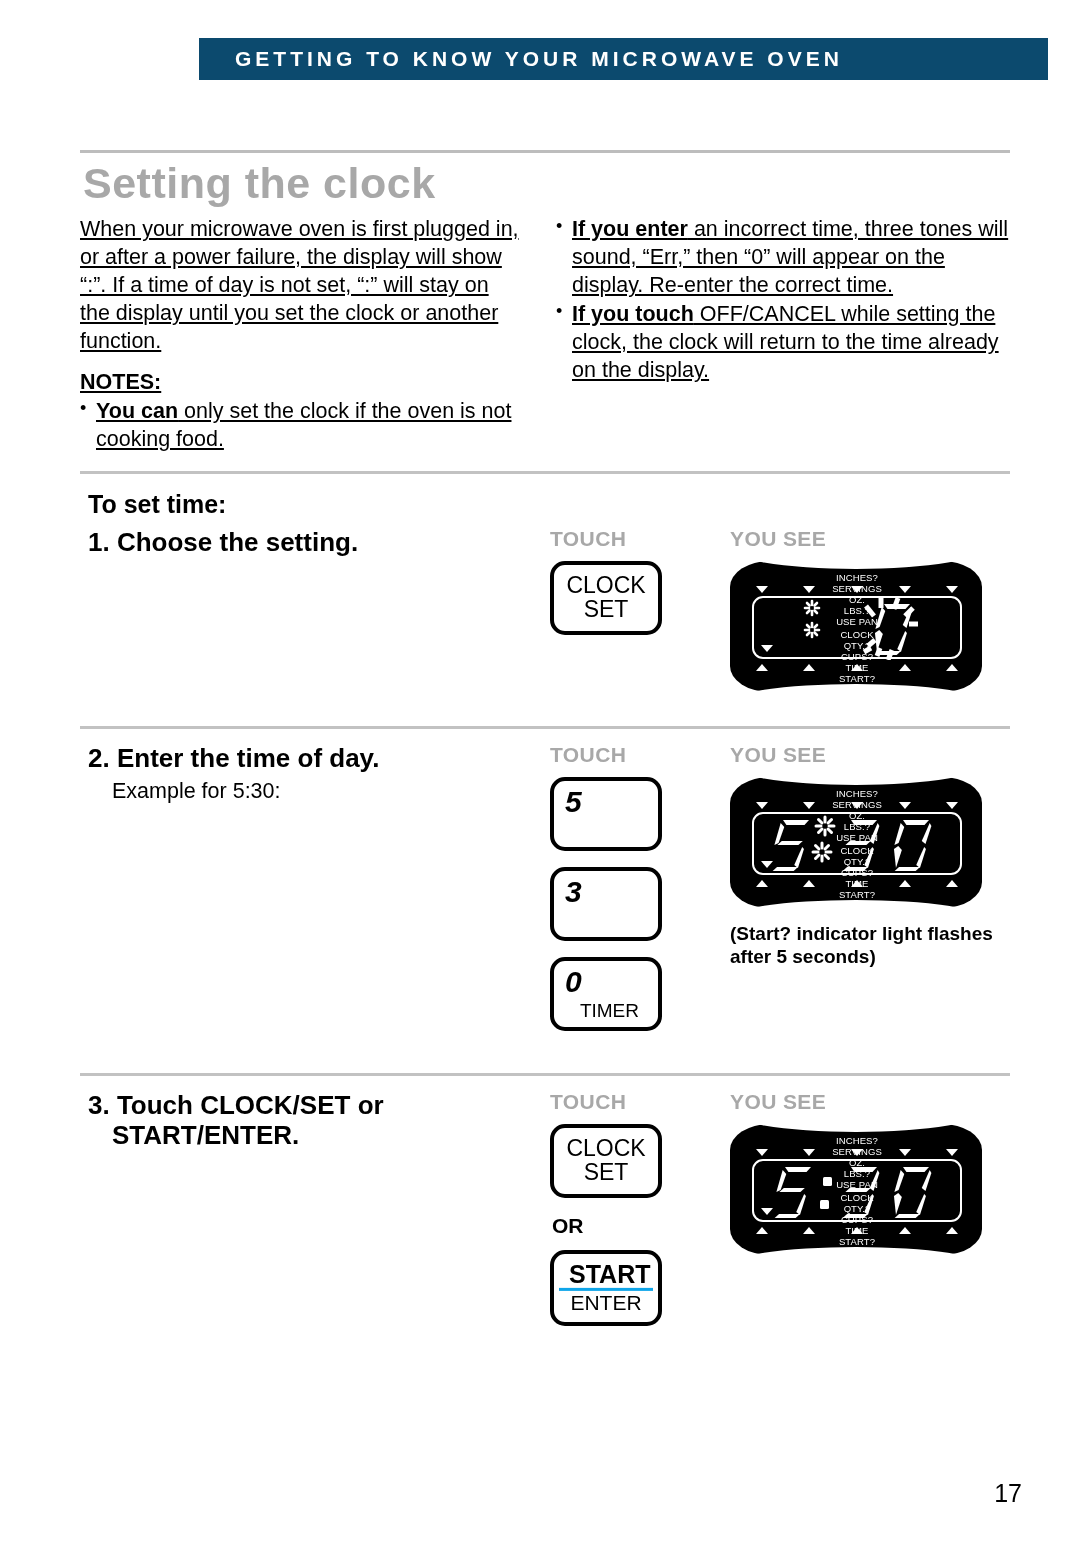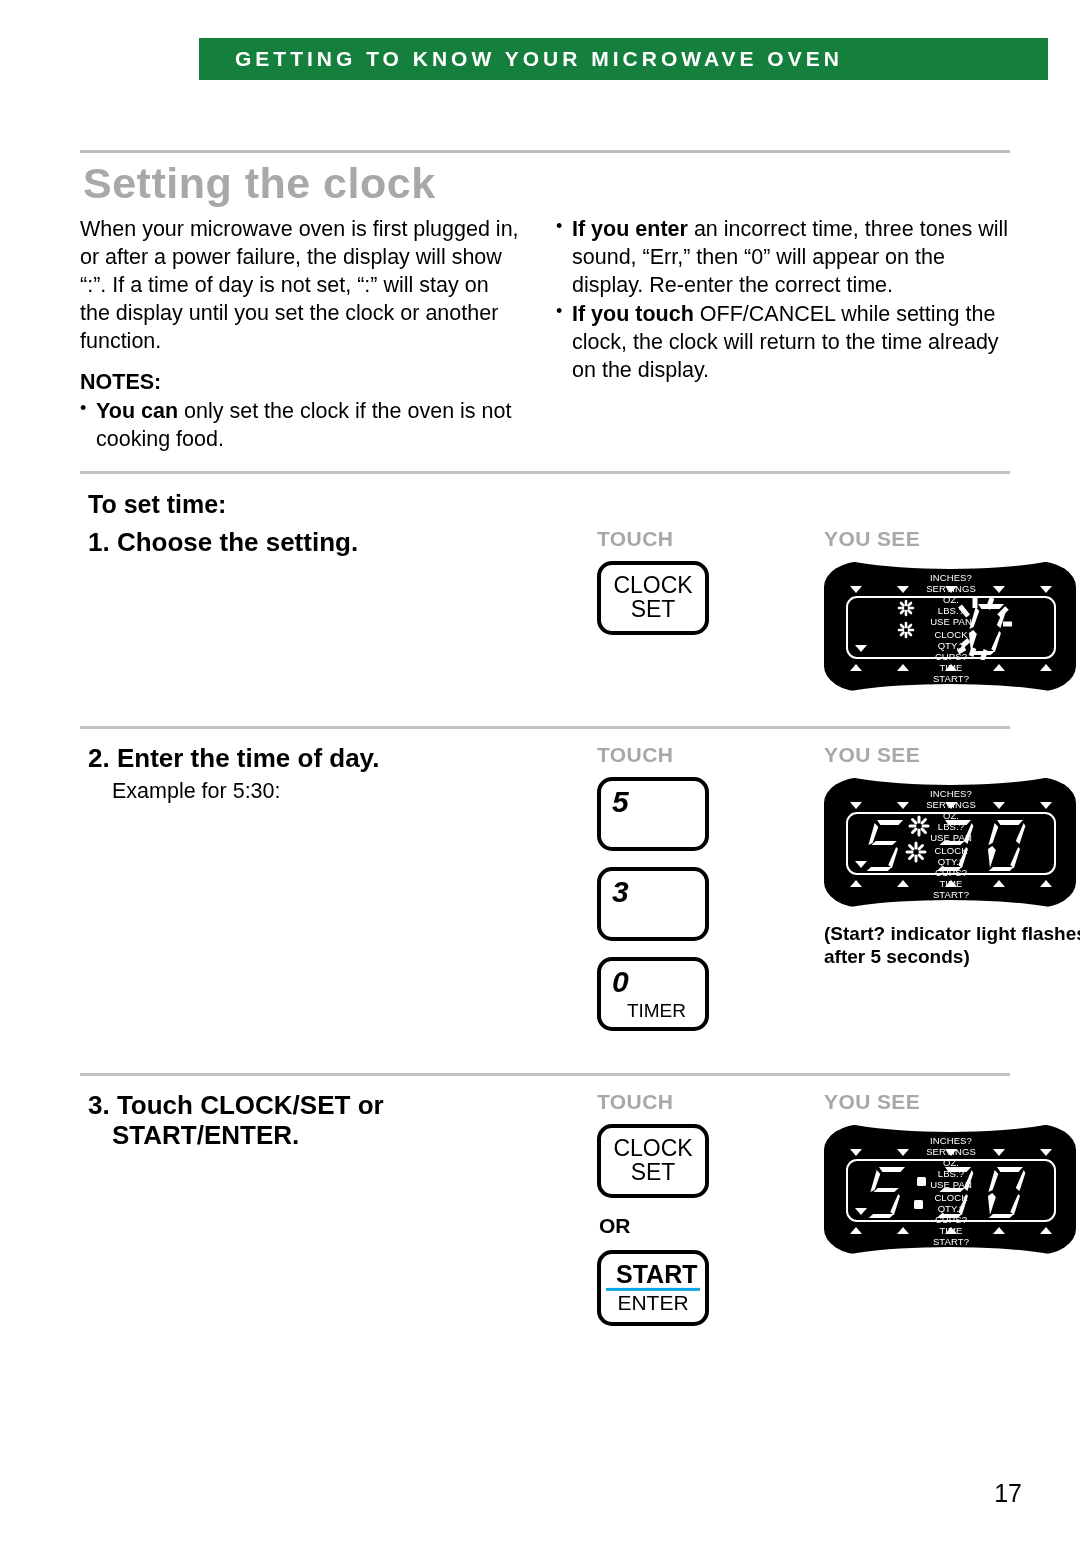--- a/index.html
+++ b/index.html
@@ -16,21 +16,21 @@
     overflow: hidden;
   }
 
   
   .banner {
     position: absolute;
     left: 199px;
     top: 38px;
     width: 849px;
     height: 42px;
-    background: #15803d;
+    background: #0c4a6e;
     display: flex;
     align-items: center;
   }
   .banner-text {
     color: #ffffff;
     font-size: 21px;
     font-weight: bold;
     letter-spacing: 4.0px;
     padding-left: 36px;
     white-space: nowrap;
@@ -57,20 +57,21 @@
     color: #a8a8a8;
     letter-spacing: 0.5px;
     margin: 8px 0 10px 3px;
     line-height: 1.05;
   }
 
   
   .intro {
     display: flex;
     gap: 37px;
+    text-decoration: underline;
   }
   .col-left { width: 440px; }
   .col-right { width: 455px; }
 
   .body-text {
     font-size: 21.5px;
     line-height: 1.30;
     margin: 0;
   }
   .notes-head {
@@ -109,21 +110,20 @@
 
   .to-set {
     font-size: 25px;
     font-weight: bold;
     margin: 16px 0 0 8px;
   }
 
   .step {
     display: flex;
     position: relative;
-    gap: 47px;
   }
   .step-text {
     width: 470px;
     flex: 0 0 470px;
     padding-left: 8px;
     box-sizing: border-box;
   }
   .step-title {
     font-size: 26px;
     font-weight: bold;

